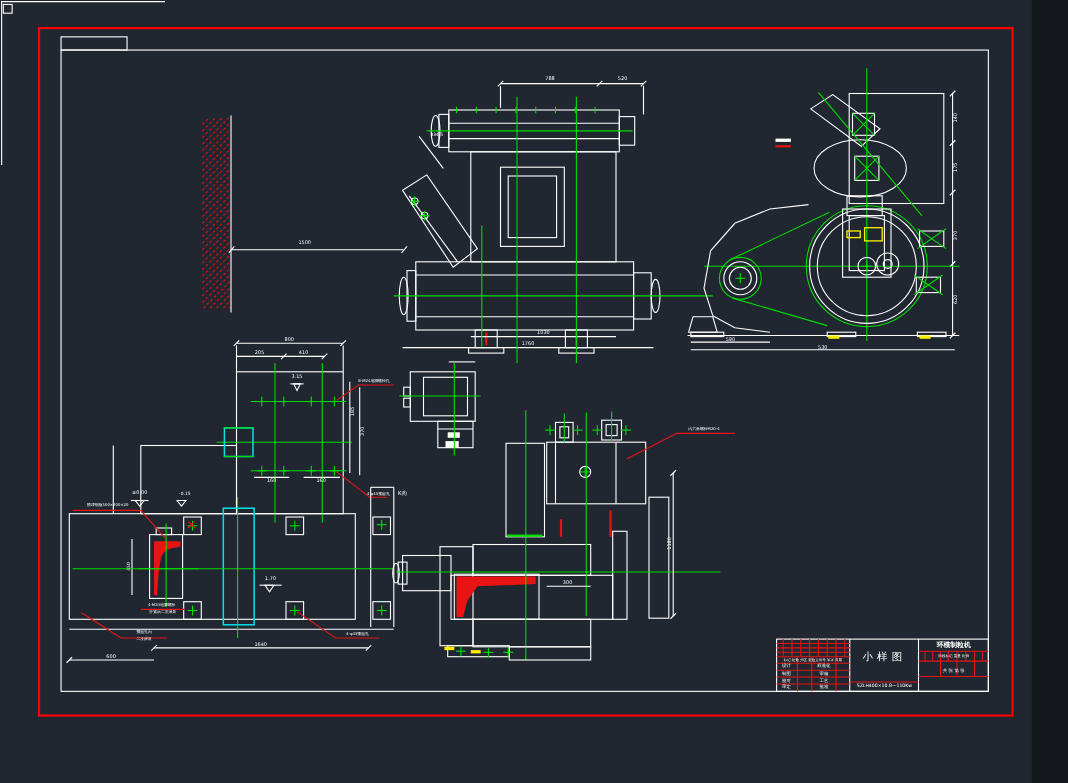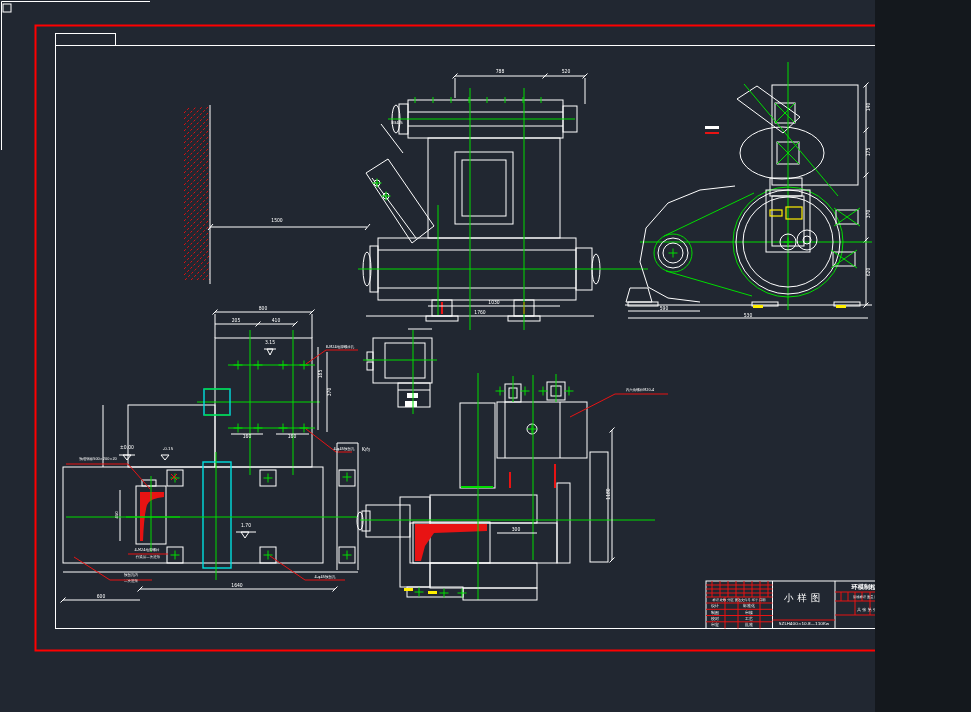--- a/index.html
+++ b/index.html
@@ -1,17 +1,17 @@
 <!DOCTYPE html>
 <html><head>
 <meta charset="utf-8">
 <style>
   html,body{margin:0;padding:0;background:#14181d;}
-  #screen{position:relative;width:865px;height:712px;background:#212731;overflow:hidden;
-          font-family:"DejaVu Sans",sans-serif;padding-left:10px;}
+  #screen{position:relative;width:938px;height:712px;background:#212731;overflow:hidden;
+          font-family:"DejaVu Sans",sans-serif;}
   #drawing{position:absolute;left:0;top:0;}
   
   .w{stroke:#ffffff;fill:none;stroke-width:1;}
   .wf{fill:#ffffff;stroke:none;}
   .g{stroke:#00dd00;fill:none;stroke-width:1;}
   .g2{stroke:#00dd00;fill:none;stroke-width:2;}
   .r{stroke:#e81313;fill:none;stroke-width:1;}
   .r2{stroke:#e81313;fill:none;stroke-width:2;}
   .rf{fill:#e81313;stroke:none;}
   .c{stroke:#00e0e0;fill:none;stroke-width:1.4;}

